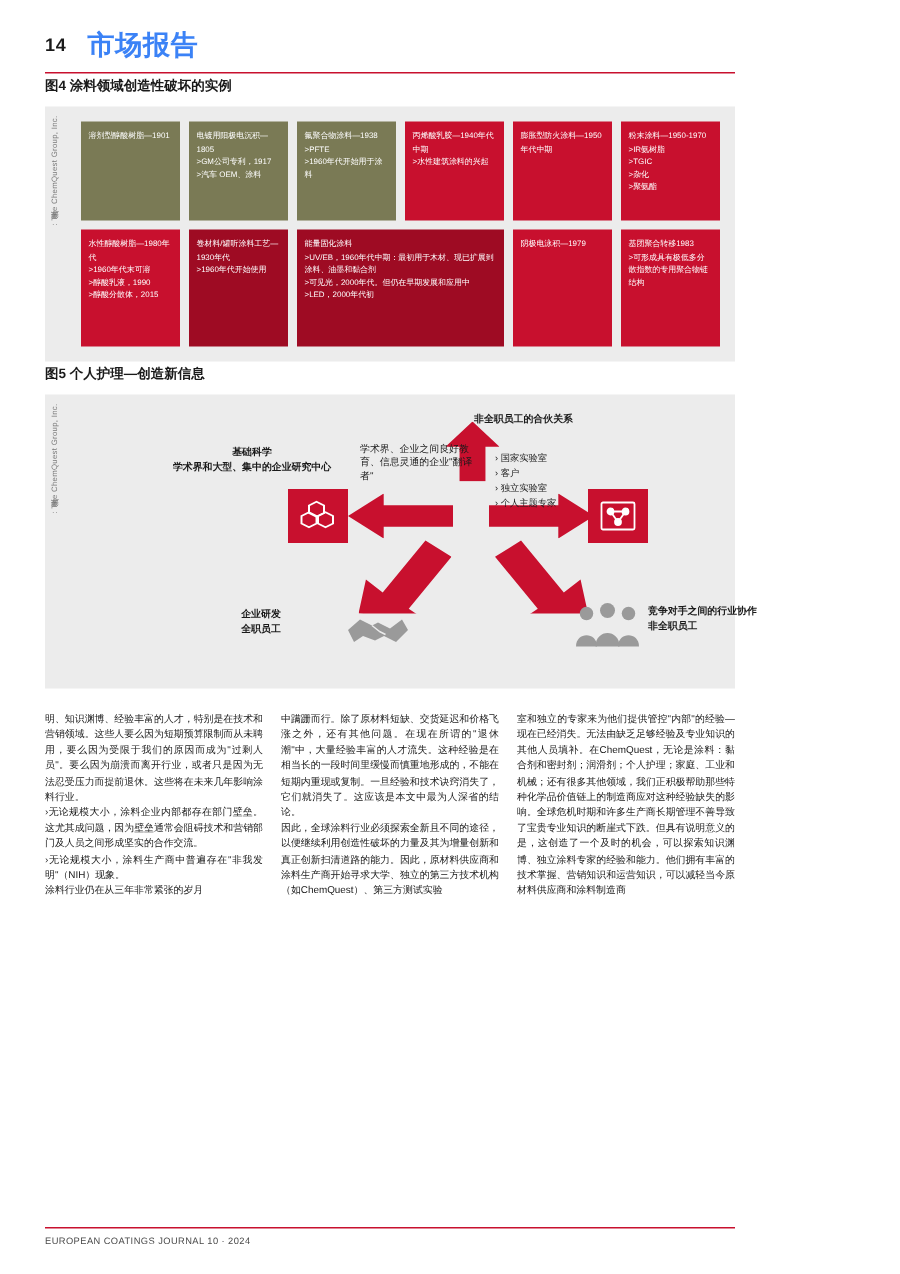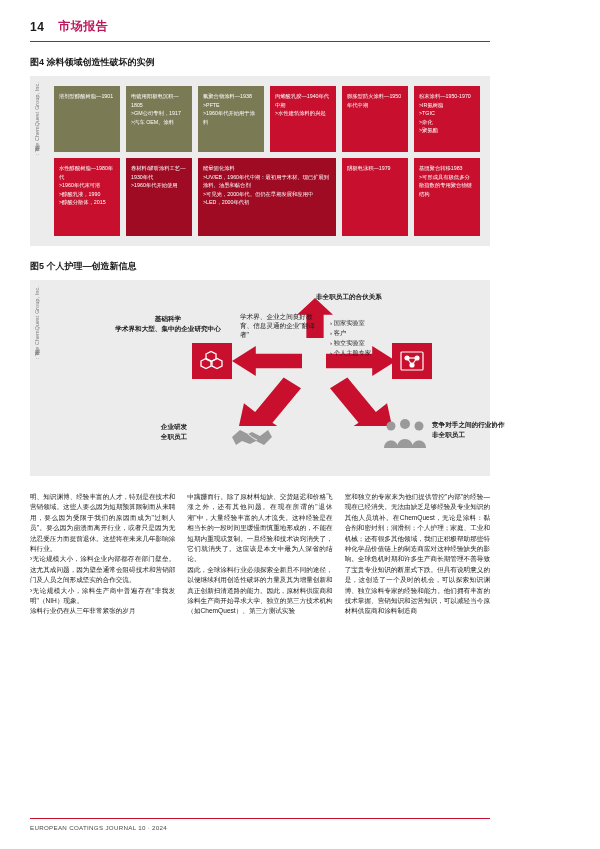--- a/index.html
+++ b/index.html
@@ -32,30 +32,30 @@
     padding-bottom: 6px;
     border-bottom: 1.5px solid #c8102e;
   }
   .page-number {
     font-size: 12px;
     font-weight: bold;
     color: #1a1a1a;
     letter-spacing: 0.5px;
   }
   .header-title {
-    font-size: 12px;
+    font-size: 18px;
     font-weight: bold;
-    color: #be185d;
+    color: #3b82f6;
     letter-spacing: 0.5px;
   }
 
   
   .figure {
     position: relative;
-    margin-top: 14px;
+    margin-top: 2px;
   }
   .fig-caption {
     font-size: 9px;
     font-weight: bold;
     color: #1a1a1a;
     margin-bottom: 7px;
   }
   .fig-body {
     position: relative;
     background: #ececec;

